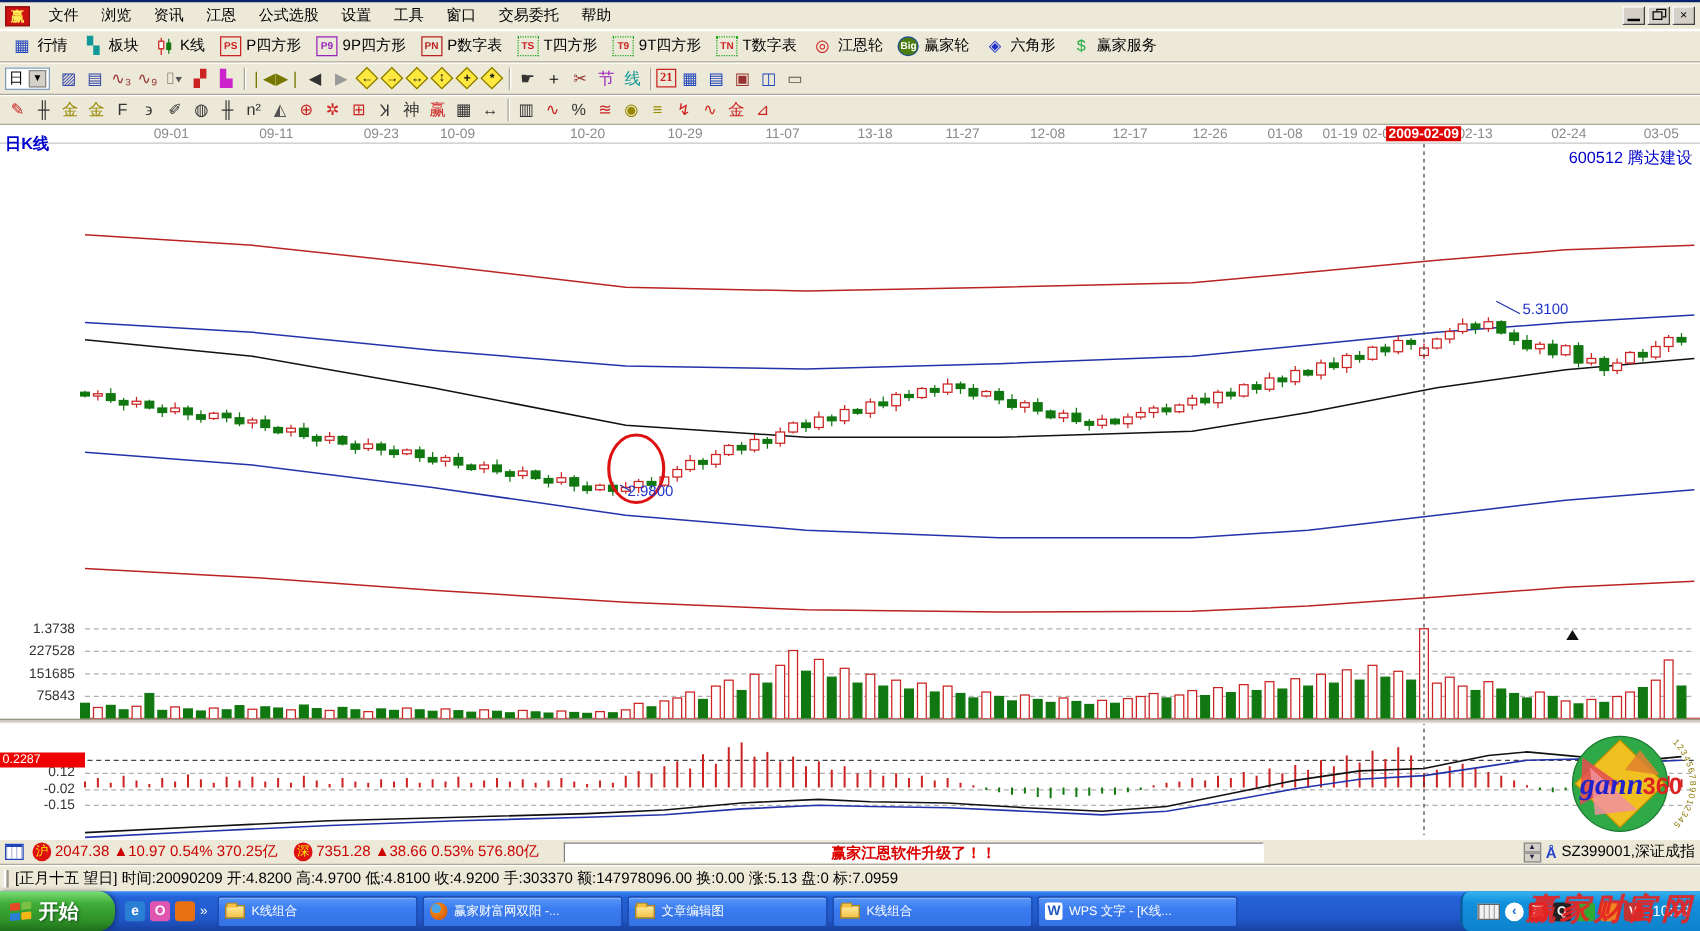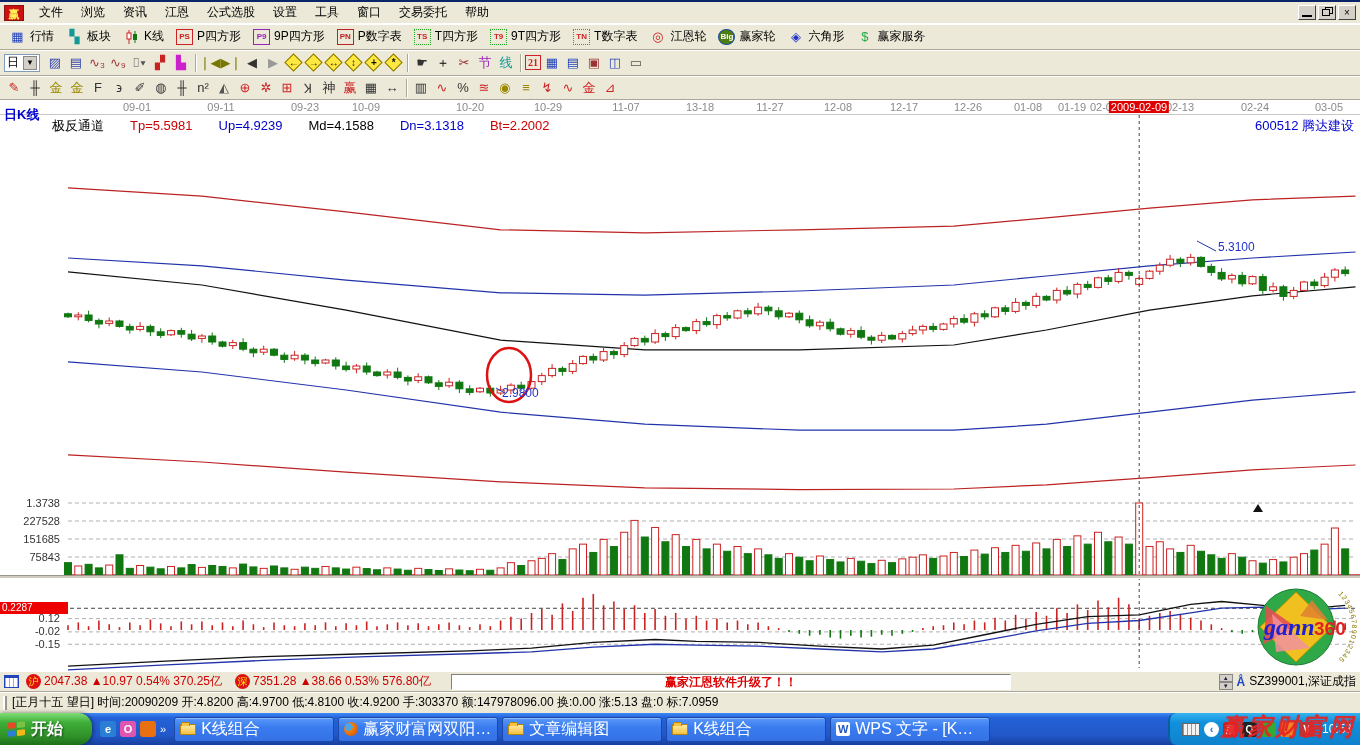--- a/index.html
+++ b/index.html
@@ -37,21 +37,21 @@
     display:inline-flex; align-items:center; justify-content:center; margin:0 3px; }
   .diamond span { transform:rotate(-45deg); font-size:10px; color:#111; font-weight:bold; }
   .combo { display:inline-flex; align-items:center; border:1px solid #7f9db9; background:#fff;
     height:18px; padding:0 2px; margin-right:4px; }
   .combo .dd { width:14px; height:14px; background:#d4d0c8; border:1px solid #888; font-size:8px;
     line-height:12px; text-align:center; margin-left:4px; }
   
   .chart-region { position:relative; width:1360px; height:571px; background:#fff; overflow:hidden; }
   .abs { position:absolute; }
   .xtick { position:absolute; top:1px; font-size:11px; color:#8a8a8a; transform:translateX(-50%); }
-  .xtick.hl { background:#e00000; color:#fff; padding:0 2px; z-index:3; font-weight:normal; }
+  .xtick.hl { background:#e00000; color:#fff; padding:0 2px; z-index:3; font-weight:bold; }
   .dateline { position:absolute; left:0; top:14px; width:1360px; height:1px; background:#c6c6c6; }
   .kline-label { position:absolute; left:4px; top:6px; color:#0000cc; font-size:13px; font-weight:bold; }
   .ind-row { position:absolute; left:52px; top:17px; font-size:13px; }
   .ind-row span { margin-right:26px; }
   .stock-label { position:absolute; right:6px; top:17px; color:#0000cc; font-size:13px; }
   .vlabel { position:absolute; left:0; width:60px; text-align:right; font-size:11px; color:#333; }
   .mlabel { position:absolute; left:0; width:60px; text-align:right; font-size:11px; color:#333; }
   .macd-badge { position:absolute; left:0; top:502px; width:68px; height:12px; background:#ee0000;
     color:#fff; font-size:10px; line-height:12px; padding-left:2px; z-index:2; }
   .sepband { position:absolute; left:0; top:475px; width:1360px; height:4px; background:#cfcbbf;
@@ -99,21 +99,21 @@
   .taskbtn { height:25px; flex:0 0 160px; border-radius:3px; border:1px solid #1c48a8;
     background:linear-gradient(#5898f8,#3a7cf0 40%,#3471e4); color:#fff; display:flex;
     align-items:center; gap:5px; padding:0 5px; overflow:hidden; box-shadow:inset 0 1px 0 #8cb8fc; }
   .folder { width:16px; height:11px; background:linear-gradient(#ffe9a2,#f5c242); border:1px solid #b8860b;
     border-radius:1px; position:relative; flex:none; }
   .folder::before { content:""; position:absolute; top:-3px; left:0; width:7px; height:3px;
     background:#f5c242; border:1px solid #b8860b; border-bottom:none; border-radius:1px 1px 0 0; }
   .ffox { width:14px; height:14px; border-radius:50%; background:radial-gradient(circle at 35% 35%,#4aa6e8 28%,#f08010 30%,#c84f06); flex:none; }
   .wpsic { width:14px; height:14px; background:#fff; color:#2257c0; font-weight:bold; font-size:11px;
     line-height:14px; text-align:center; border-radius:2px; flex:none; }
-  .tasklabel { white-space:nowrap; overflow:hidden; text-overflow:ellipsis; font-size:16px;text-align:center; }
+  .tasklabel { white-space:nowrap; overflow:hidden; text-overflow:ellipsis; font-size:10px;text-align:center; }
   .tray { margin-left:auto; height:32px; display:flex; align-items:center; gap:4px; padding:0 8px 0 12px;
     background:linear-gradient(#35b2f0,#1190dc 30%,#0e82cc); border-left:2px solid #0a5ea0;
     border-radius:8px 0 0 8px; }
   .trayic { width:15px; height:15px; border-radius:3px; font-size:10px; color:#fff;
     text-align:center; line-height:15px; font-weight:bold; }
   .kbic { width:18px; height:13px; background:#f2f2f2; border:1px solid #666;
     background-image:linear-gradient(90deg,#999 1px,transparent 1px); background-size:4px 100%; }
   .collapse { width:15px; height:15px; border-radius:50%; background:#fff; color:#1a6fd4;
     font-weight:bold; text-align:center; line-height:14px; font-size:11px; }
   .clock { color:#fff; font-size:12px; margin-left:4px; }
@@ -846,23 +846,20 @@
         <span class="xtick" style="left: 968px;">12-26</span>
         <span class="xtick" style="left: 1028px;">01-08</span>
         <span class="xtick" style="left: 1072px;">01-19</span>
         <span class="xtick" style="left: 1104px;">02-04</span>
         <span class="xtick hl" style="left: 1139px;">2009-02-09</span>
         <span class="xtick" style="left: 1180px;">02-13</span>
         <span class="xtick" style="left: 1255px;">02-24</span>
         <span class="xtick" style="left: 1329px;">03-05</span>
       </div>
     <div class="kline-label">日K线</div>
-    <div class="ind-row">
-      <span>极反通道</span><span id="ind-params"><span style="color: rgb(204, 0, 0);">Tp=5.5981</span><span style="color: rgb(0, 0, 204);">Up=4.9239</span><span style="color: rgb(0, 0, 0);">Md=4.1588</span><span style="color: rgb(0, 0, 204);">Dn=3.1318</span><span style="color: rgb(204, 0, 0);">Bt=2.2002</span></span>
-    </div>
     <div class="stock-label">600512 腾达建设</div>
     <div id="vol-axis">
         <div class="vlabel" style="top: 397px;">1.3738</div>
         <div class="vlabel" style="top: 415px;">227528</div>
         <div class="vlabel" style="top: 433px;">151685</div>
         <div class="vlabel" style="top: 451px;">75843</div>
       </div>
     <div class="sepband"></div>
     <div id="macd-axis">
         <div class="mlabel" style="top: 512px;">0.12</div>

